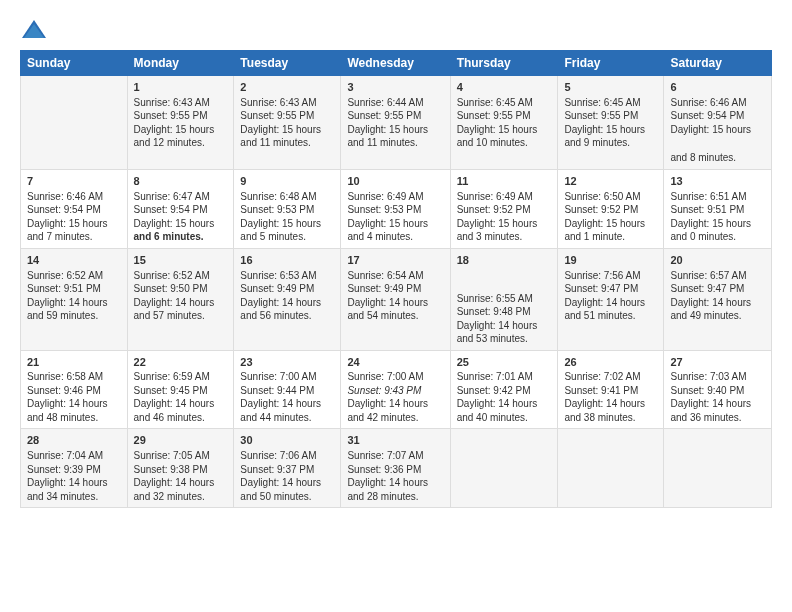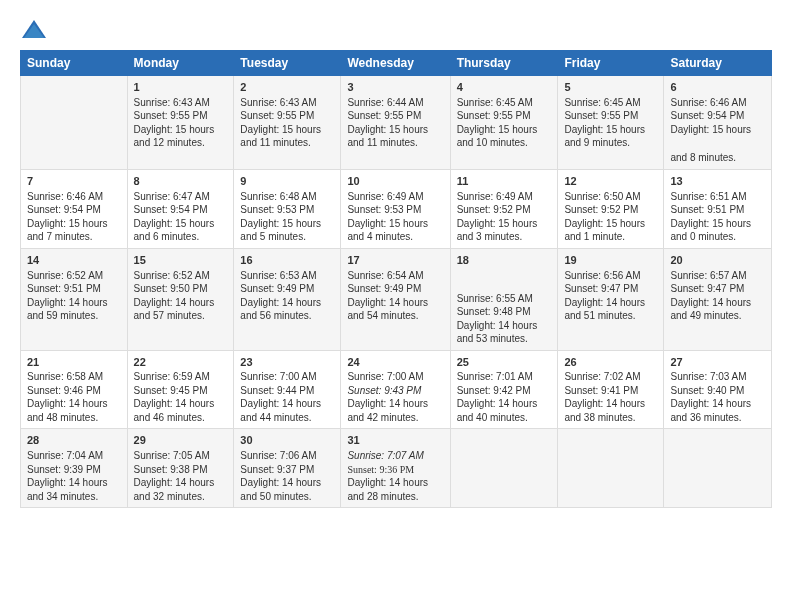--- a/index.html
+++ b/index.html
@@ -188,21 +188,21 @@
             <span style="display: block;">Sunrise: 6:46 AM</span>
             <span style="display: block;">Sunset: 9:54 PM</span>
             <span style="display: block;">Daylight: 15 hours</span>
             <span style="display: block;">and 7 minutes.</span>
           </td>
           <td>
             <span class="day-num">8</span>
             <span style="display: block;">Sunrise: 6:47 AM</span>
             <span style="display: block;">Sunset: 9:54 PM</span>
             <span style="display: block;">Daylight: 15 hours</span>
-            <span style="display: block;">and 6 minutes.</span>
+            <span style="display: block; font-weight: bold;">and 6 minutes.</span>
           </td>
           <td>
             <span class="day-num">9</span>
             <span style="display: block;">Sunrise: 6:48 AM</span>
             <span style="display: block;">Sunset: 9:53 PM</span>
             <span style="display: block;">Daylight: 15 hours</span>
             <span style="display: block;">and 5 minutes.</span>
           </td>
           <td>
             <span class="day-num">10</span>
@@ -264,21 +264,21 @@
           </td>
           <td>
             <span class="day-num">18</span>
             <span style="display: block; margin-top: 24px;">Sunrise: 6:55 AM</span>
             <span style="display: block;">Sunset: 9:48 PM</span>
             <span style="display: block;">Daylight: 14 hours</span>
             <span style="display: block;">and 53 minutes.</span>
           </td>
           <td>
             <span class="day-num">19</span>
-            <span style="display: block;">Sunrise: 6:56 AM</span>
+            <span style="display: block;">Sunrise: 7:56 AM</span>
             <span style="display: block;">Sunset: 9:47 PM</span>
             <span style="display: block;">Daylight: 14 hours</span>
             <span style="display: block;">and 51 minutes.</span>
           </td>
           <td>
             <span class="day-num">20</span>
             <span style="display: block;">Sunrise: 6:57 AM</span>
             <span style="display: block;">Sunset: 9:47 PM</span>
             <span style="display: block;">Daylight: 14 hours</span>
             <span style="display: block;">and 49 minutes.</span>
@@ -352,22 +352,22 @@
           </td>
           <td>
             <span class="day-num">30</span>
             <span style="display: block;">Sunrise: 7:06 AM</span>
             <span style="display: block;">Sunset: 9:37 PM</span>
             <span style="display: block;">Daylight: 14 hours</span>
             <span style="display: block;">and 50 minutes.</span>
           </td>
           <td>
             <span class="day-num">31</span>
-            <span style="display: block; font-style: italic;">Sunrise: 7:07 AM</span>
-            <span style="display: block; font-family: Liberation Serif, serif;">Sunset: 9:36 PM</span>
+            <span style="display: block;">Sunrise: 7:07 AM</span>
+            <span style="display: block;">Sunset: 9:36 PM</span>
             <span style="display: block;">Daylight: 14 hours</span>
             <span style="display: block;">and 28 minutes.</span>
           </td>
           <td class="empty-cell"></td>
           <td class="empty-cell"></td>
           <td class="empty-cell"></td>
         </tr>
       </tbody>
   </table>
 </div>

